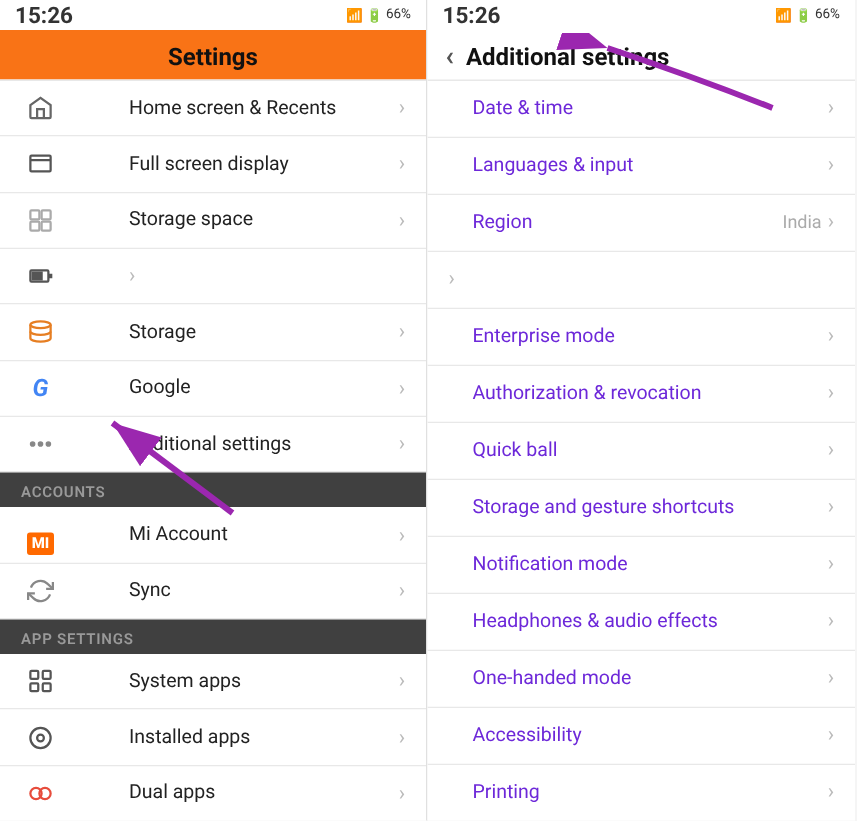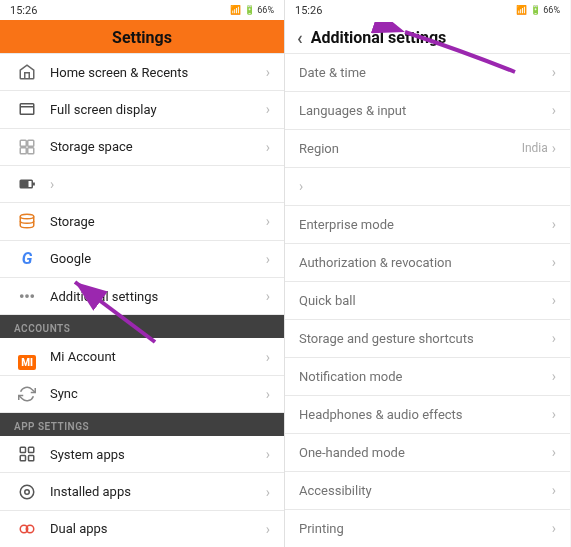--- a/index.html
+++ b/index.html
@@ -27,21 +27,21 @@
     .status-bar {
       display: flex;
       justify-content: space-between;
       align-items: center;
       padding: 4px 10px;
       background: #fff;
       font-size: 10px;
       color: #333;
       height: 20px;
     }
-    .status-bar .time { font-weight: 400; font-size: 11px; text-align: center; }
+    .status-bar .time { font-weight: 700; font-size: 15px; text-align: center; }
     .status-icons { display: flex; align-items: center; gap: 2px; font-size: 9px; }
     
     .panel-header {
       padding: 8px 12px 6px;
       text-align: center;
       font-size: 16px;
       font-weight: 700;
       color: #111;
       background: #f97316;
     }
@@ -76,20 +76,21 @@
     }
     
     .menu-item {
       display: flex;
       align-items: center;
       padding: 0 14px;
       height: 42px;
       cursor: pointer;
       position: relative;
       background: #fff;
+      gap: 36px;
     }
     .menu-icon {
       width: 26px;
       height: 26px;
       display: flex;
       align-items: center;
       justify-content: center;
       margin-right: 10px;
       flex-shrink: 0;
       font-size: 14px;
@@ -117,21 +118,22 @@
       align-items: center;
       padding: 0 14px;
       height: 42px;
       cursor: pointer;
       position: relative;
       background: #fff;
     }
     .menu-label-right {
       flex: 1;
       font-size: 13px;
-      color: #737373;
+      color: #6d28d9;
+      margin-left: 16px;
     }
 
     
     .purple-arrow-left {
       position: absolute;
       bottom: 60px;
       left: 60px;
       pointer-events: none;
     }
     .panel-wrapper {

